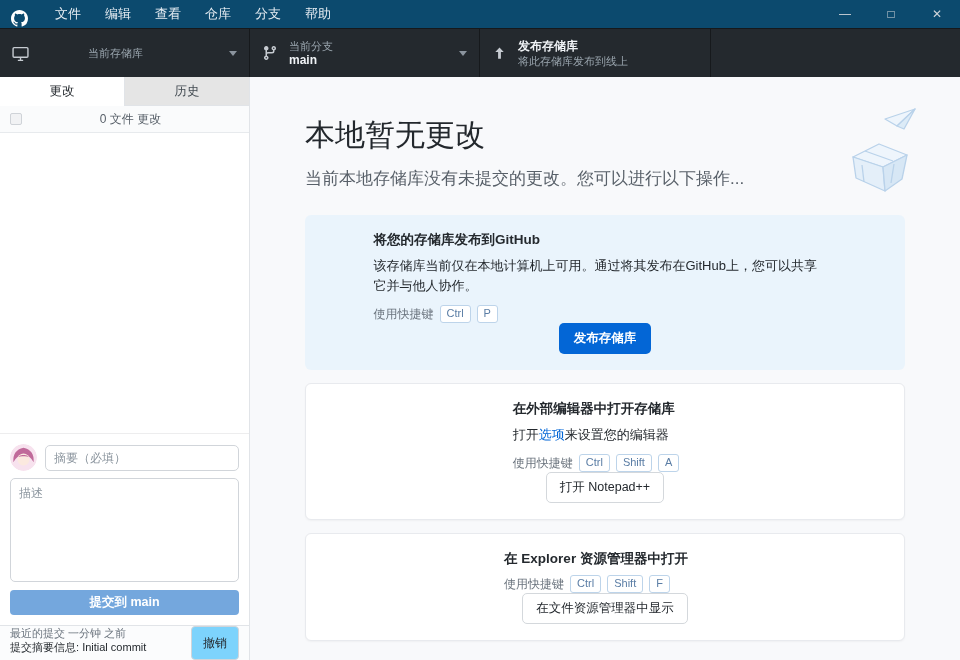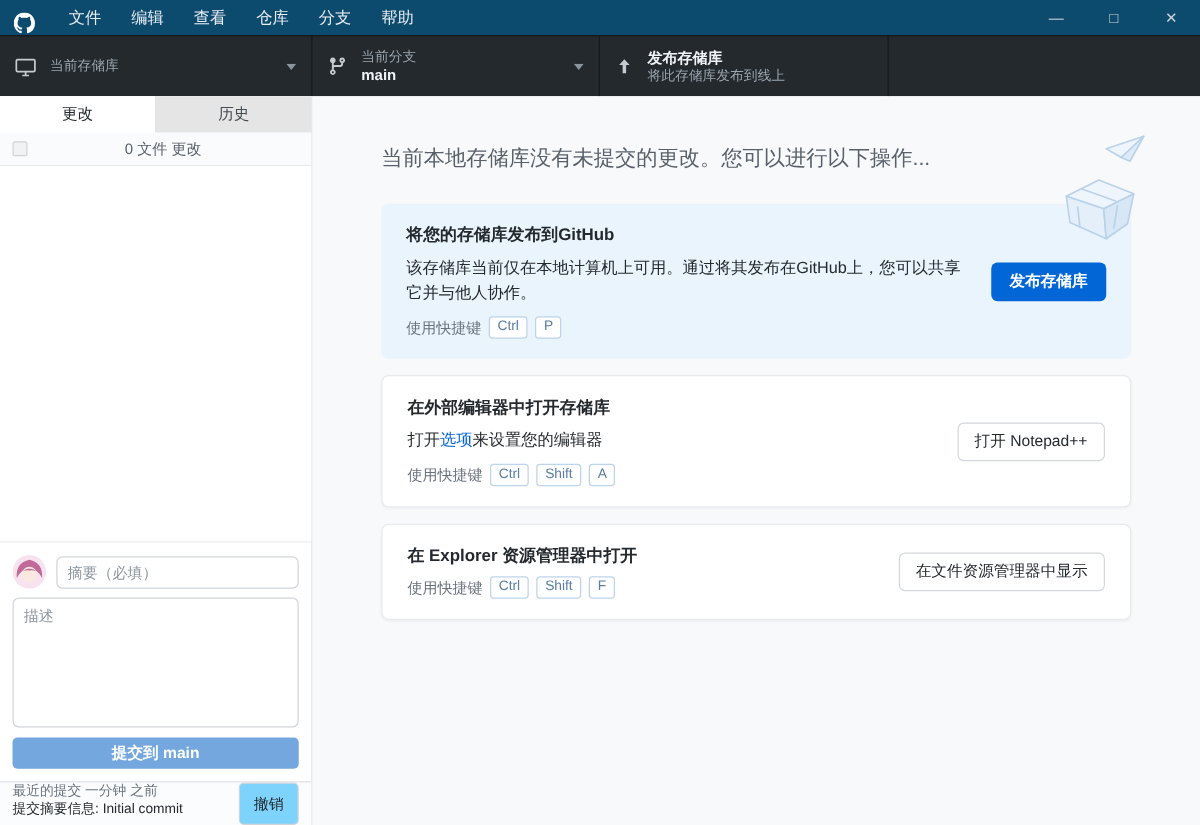--- a/index.html
+++ b/index.html
@@ -11,21 +11,21 @@
   .titlebar { flex:0 0 28px; height:28px; background:#0c4a6e; display:flex; align-items:flex-end; }
   .logo { width:20px; height:20px; margin-left:9px; display:flex; align-items:center; justify-content:center; }
   .menus { display:flex; margin-left:14px; height:100%; }
   .menu-item { font-size:13px; line-height:28px; padding:0 12px; color:#e6edf3; cursor:default; }
   .win-controls { margin-left:auto; display:flex; height:100%; }
   .wc { width:46px; height:100%; display:flex; align-items:center; justify-content:center; color:#d0d4d9; font-size:12px; }
 
   
   .toolbar { flex:0 0 49px; height:49px; background:#24292e; border-top:1px solid #16191c; display:flex; }
   .tb-section { display:flex; align-items:center; padding:0 12px; border-right:1px solid #16191c; }
-  .tb-repo { width:250px; }
+  .tb-repo { width:250px;gap:48px; }
   .tb-branch { width:230px; }
   .tb-publish { width:231px; }
   .tb-icon { margin-right:11px; display:flex; align-items:center; }
   .tb-text { display:flex; flex-direction:column; justify-content:center; }
   .tb-label { font-size:11px; color:#9aa5ae; line-height:14px; }
   .tb-value { font-size:12px; font-weight:bold; color:#f0f3f6; line-height:15px; }
   .tb-title { font-size:12px; font-weight:bold; color:#f0f3f6; line-height:15px; }
   .tb-sub { font-size:11px; color:#9aa5ae; line-height:14px; }
   .tb-chevron { margin-left:auto; display:flex; align-items:center; }
 
@@ -57,21 +57,21 @@
   .footer-line2 { font-size:11px; color:#24292e; line-height:14px; white-space:nowrap; }
   .footer-line2 .fl-label { color:#24292e; }
   .undo-button { background:#7dd3fc; border:1px solid #d1d5da; border-radius:4px; padding:3px 11px; font-size:12px; color:#24292e; font-family:Liberation Sans, sans-serif; }
 
   
   .main { flex:1; background:#f8f9fb; padding:38px 55px 0 55px; position:relative; overflow:hidden; }
   .blank-title { font-size:30px; font-weight:300; color:#23282d; margin-bottom:11px; }
   .blank-sub { font-size:17px; color:#586069; margin-bottom:25px; }
   .illustration { position:absolute; top:28px; right:38px; }
 
-  .card { border-radius:6px; padding:16px 20px; display:flex; align-items:center; margin-bottom:13px; }
+  .card { border-radius:6px; padding:16px 20px; display:flex; align-items:center; margin-bottom:13px;flex-direction:column; }
   .card-highlight { background:#eaf4fc; }
   .card-plain { background:#fff; border:1px solid #e8eaee; box-shadow:0 1px 2px rgba(27,31,35,0.04); }
   .card-content { flex:1; padding-right:18px; min-width:0; }
   .card-title { font-size:13.5px; font-weight:bold; color:#24292e; margin-bottom:7px; }
   .card-body { font-size:13px; color:#24292e; line-height:1.55; max-width:445px; margin-bottom:9px; }
   .shortcut-row { display:flex; align-items:center; font-size:12px; color:#6a737d; }
   .shortcut-row .kbd { margin-left:6px; }
   .kbd { border:1px solid #bdd4ea; border-radius:3px; background:#fff; padding:1px 6px 2px; font-size:11px; color:#5a7da5; line-height:13px; }
   .btn-primary { background:#0366d6; color:#fff; border:none; border-radius:5px; padding:7px 15px; font-size:12.5px; font-weight:bold; font-family:inherit; white-space:nowrap; }
   .btn-secondary { background:#fff; border:1px solid #d4d8dc; border-radius:5px; padding:6px 13px; font-size:12.5px; color:#24292e; font-family:inherit; white-space:nowrap; }
@@ -202,20 +202,21 @@
             <path d="M70 21 L88 4 L77 24 Z" fill="#dcebf7"></path>
             <path d="M26 52 L52 39 L80 50 L56 62 Z"></path>
             <path d="M26 52 L56 62 L58 86 L29 73 Z" fill="#e4eff9"></path>
             <path d="M56 62 L80 50 L75 74 L58 86 Z" fill="#d7e7f5"></path>
             <path d="M38 46 L66 56" fill="none"></path>
             <path d="M35 60 L37 77" fill="none"></path>
             <path d="M67 59 L64 78" fill="none"></path>
           </g>
         </svg>
       </span>
+      <h1 class="blank-title">本地暂无更改</h1>
       <p class="blank-sub">当前本地存储库没有未提交的更改。您可以进行以下操作...</p>
 
       <div class="card card-highlight">
         <div class="card-content">
           <div class="card-title">将您的存储库发布到GitHub</div>
           <div class="card-body">该存储库当前仅在本地计算机上可用。通过将其发布在GitHub上，您可以共享它并与他人协作。</div>
           <div class="shortcut-row">
             <span>使用快捷键</span>
             <span class="kbd">Ctrl</span>
             <span class="kbd">P</span>

